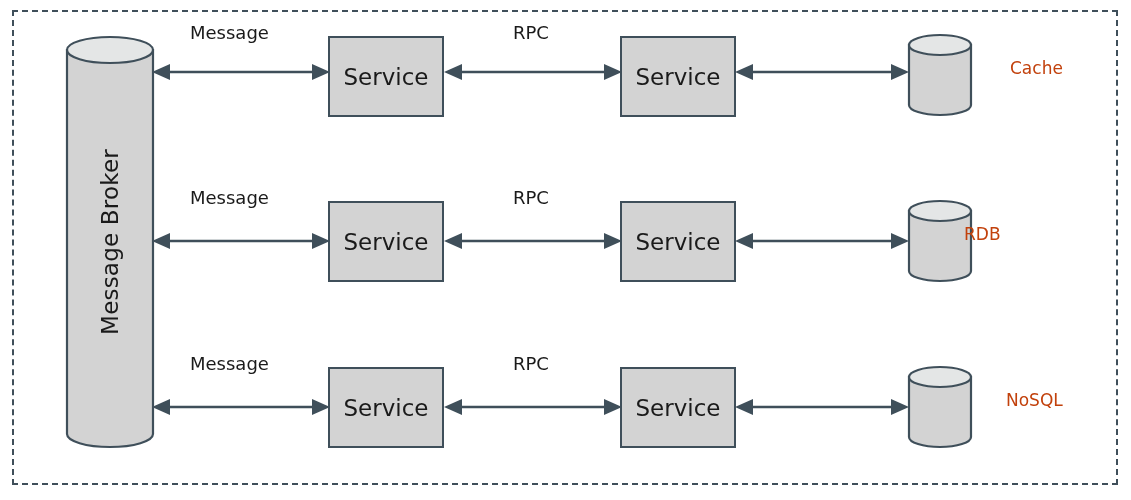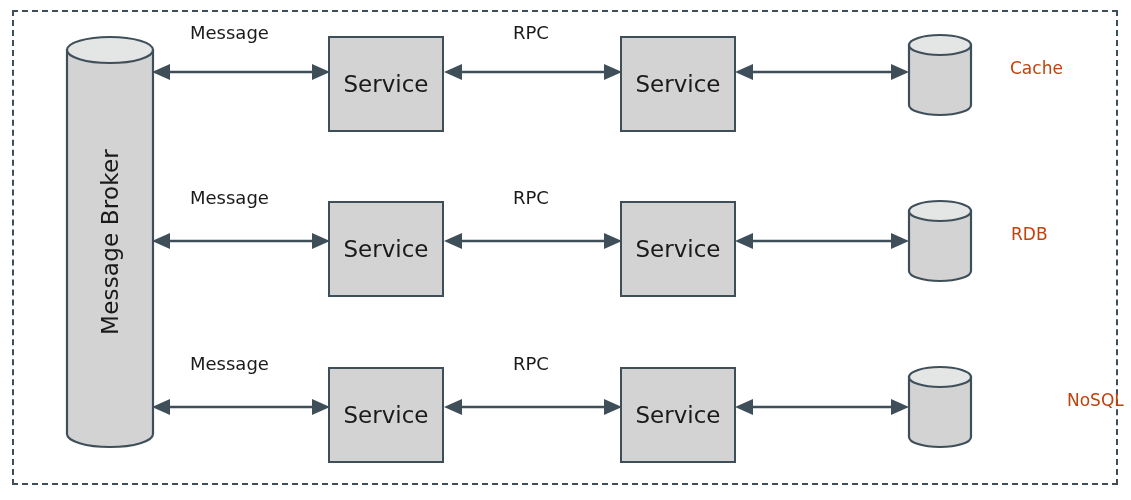--- a/index.html
+++ b/index.html
@@ -48,21 +48,21 @@
   .broker-label span {
     transform: rotate(-90deg);
     white-space: nowrap;
     font-size: 23px;
     color: #1a1a1a;
     letter-spacing: 0.2px;
   }
   .service {
     position: absolute;
     width: 116px;
-    height: 96px;
+    height: 81px;
     background: #d3d3d3;
     border: 2px solid #3f4f5a;
     box-sizing: border-box;
     display: flex;
     align-items: center;
     justify-content: center;
     font-size: 23px;
     color: #1a1a1a;
   }
   .db {
@@ -162,21 +162,21 @@
       <polygon points="0,11 18,3 18,19" fill="#3f4f5a"></polygon>
       <polygon points="174,11 156,3 156,19" fill="#3f4f5a"></polygon>
     </svg>
   </div>
   <div class="db" style="left:908px; top:200px;">
     <svg width="64" height="82" viewBox="0 0 64 82">
       <path d="M1,11 L1,71 A31,10 0 0 0 63,71 L63,11 Z" fill="#d3d3d3" stroke="#3f4f5a" stroke-width="2.2"></path>
       <ellipse cx="32" cy="11" rx="31" ry="10" fill="#e4e6e6" stroke="#3f4f5a" stroke-width="2.2"></ellipse>
     </svg>
   </div>
-  <div class="db-label" style="left:1011px; top:224px;">RDB</div>
+  <div class="db-label" style="left:964px; top:224px;">RDB</div>
 
   <div class="edge-label" style="left:190px; top:353px;">Message</div>
   <div class="arrow" style="left:152px; top:396px; width:178px;">
     <svg width="178" height="22" viewBox="0 0 178 22">
       <line x1="14" y1="11" x2="164" y2="11" stroke="#3f4f5a" stroke-width="2.6"></line>
       <polygon points="0,11 18,3 18,19" fill="#3f4f5a"></polygon>
       <polygon points="178,11 160,3 160,19" fill="#3f4f5a"></polygon>
     </svg>
   </div>
   <div class="service" style="left:328px; top:367px;">Service</div>
@@ -195,15 +195,15 @@
       <polygon points="0,11 18,3 18,19" fill="#3f4f5a"></polygon>
       <polygon points="174,11 156,3 156,19" fill="#3f4f5a"></polygon>
     </svg>
   </div>
   <div class="db" style="left:908px; top:366px;">
     <svg width="64" height="82" viewBox="0 0 64 82">
       <path d="M1,11 L1,71 A31,10 0 0 0 63,71 L63,11 Z" fill="#d3d3d3" stroke="#3f4f5a" stroke-width="2.2"></path>
       <ellipse cx="32" cy="11" rx="31" ry="10" fill="#e4e6e6" stroke="#3f4f5a" stroke-width="2.2"></ellipse>
     </svg>
   </div>
-  <div class="db-label" style="left:1067px; top:390px;">NoSQL</div>
+  <div class="db-label" style="left:1006px; top:390px;">NoSQL</div>
 
 </div>
 
 </body></html>

